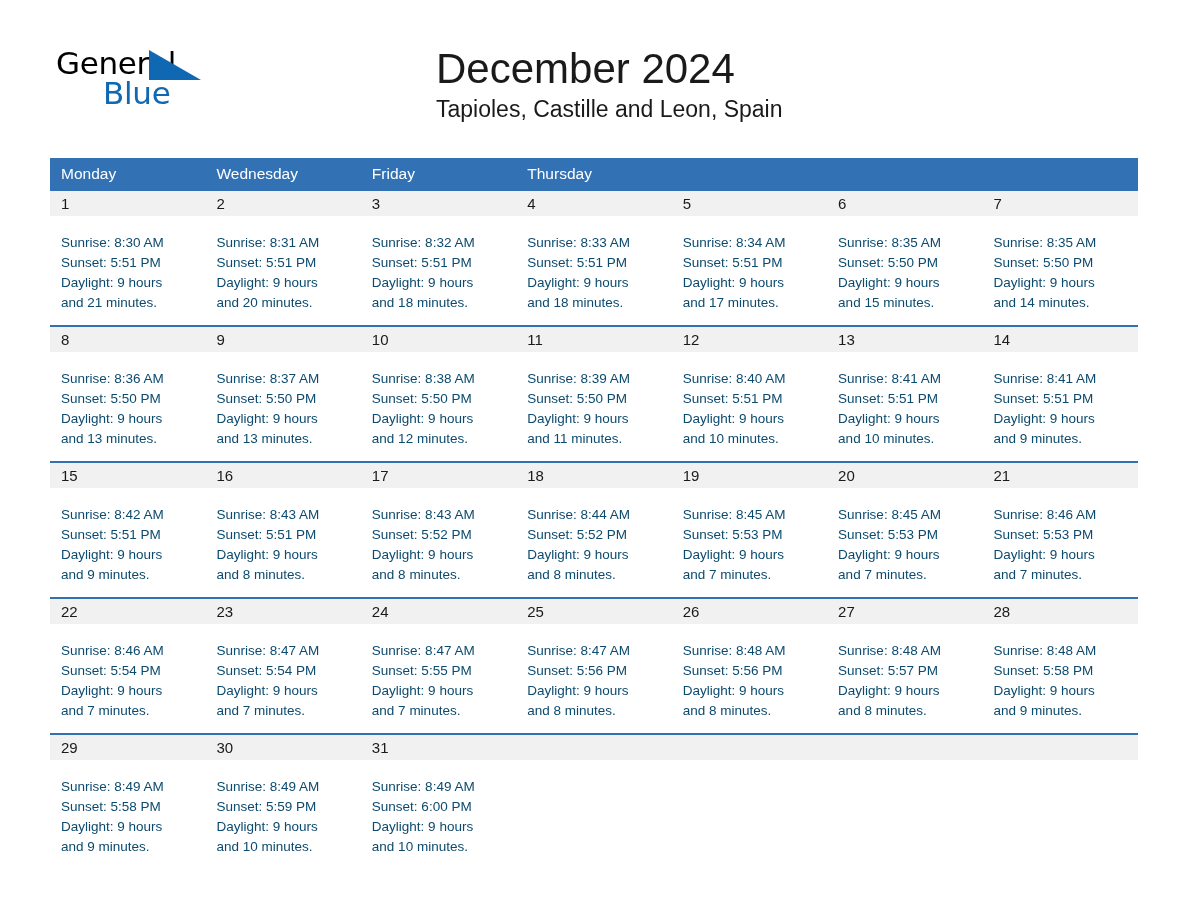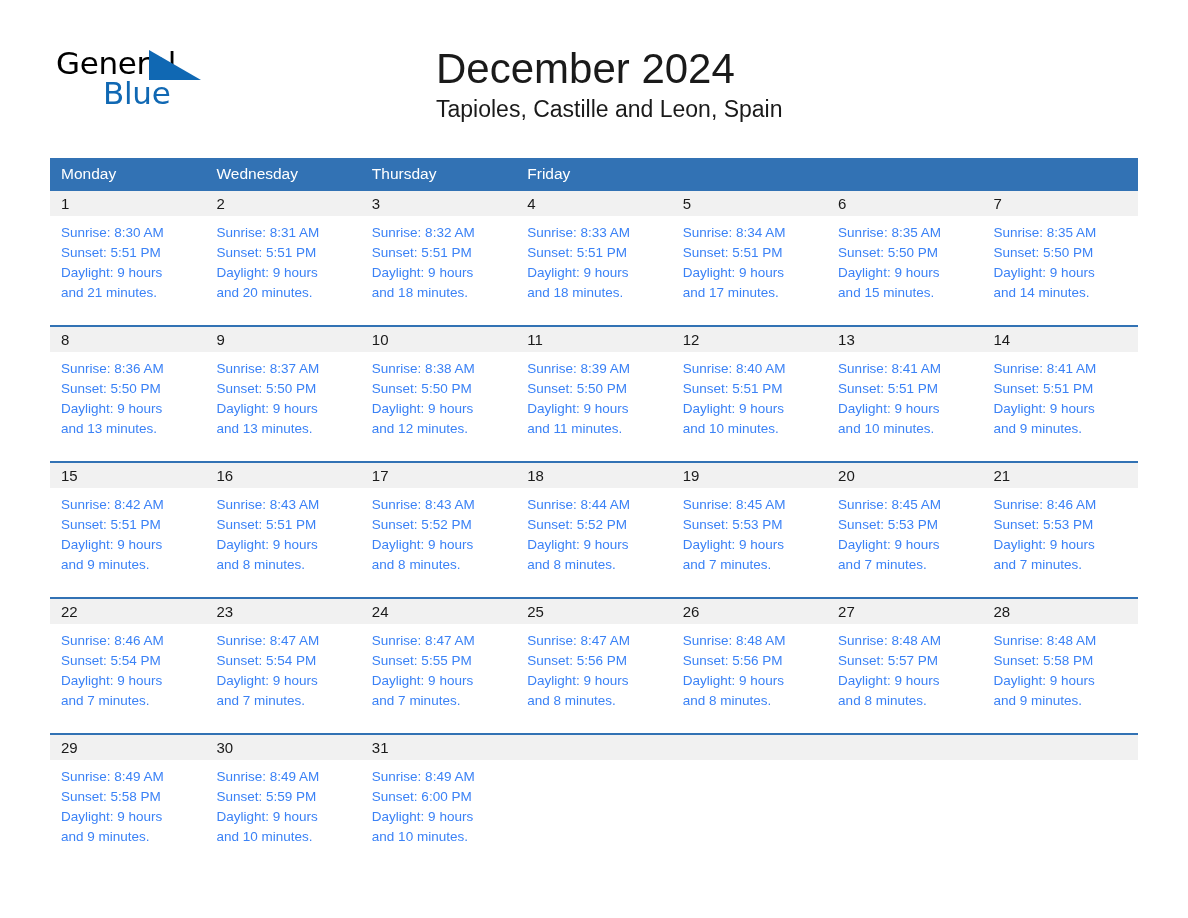--- a/index.html
+++ b/index.html
@@ -131,24 +131,24 @@
   }
   .detail-strip {
     display: flex;
     width: 100%;
     background: #ffffff;
     height: 109px;
   }
   .detail {
     width: 14.2857%;
     flex: 0 0 14.2857%;
-    padding: 7px 6px 0 11px;
+    padding: 17px 6px 0 11px;
     font-size: 13.5px;
     line-height: 20px;
-    color: #3b82f6;
+    color: #0c4a6e;
   }
   .detail .ln { white-space: nowrap; }
 </style>
 </head>
 <body>
 
 <div class="page">
 
   <div class="masthead">
 
@@ -167,22 +167,22 @@
       <div class="location">Tapioles, Castille and Leon, Spain</div>
     </div>
 
   </div>
 
   <div class="calendar">
 
     <div class="cal-row cal-head">
       <div class="cell">Monday</div>
       <div class="cell">Wednesday</div>
+      <div class="cell">Friday</div>
       <div class="cell">Thursday</div>
-      <div class="cell">Friday</div>
     </div>
 
     <div class="week">
       <div class="daynum-strip">
         <div class="daynum">1</div>
         <div class="daynum">2</div>
         <div class="daynum">3</div>
         <div class="daynum">4</div>
         <div class="daynum">5</div>
         <div class="daynum">6</div>

